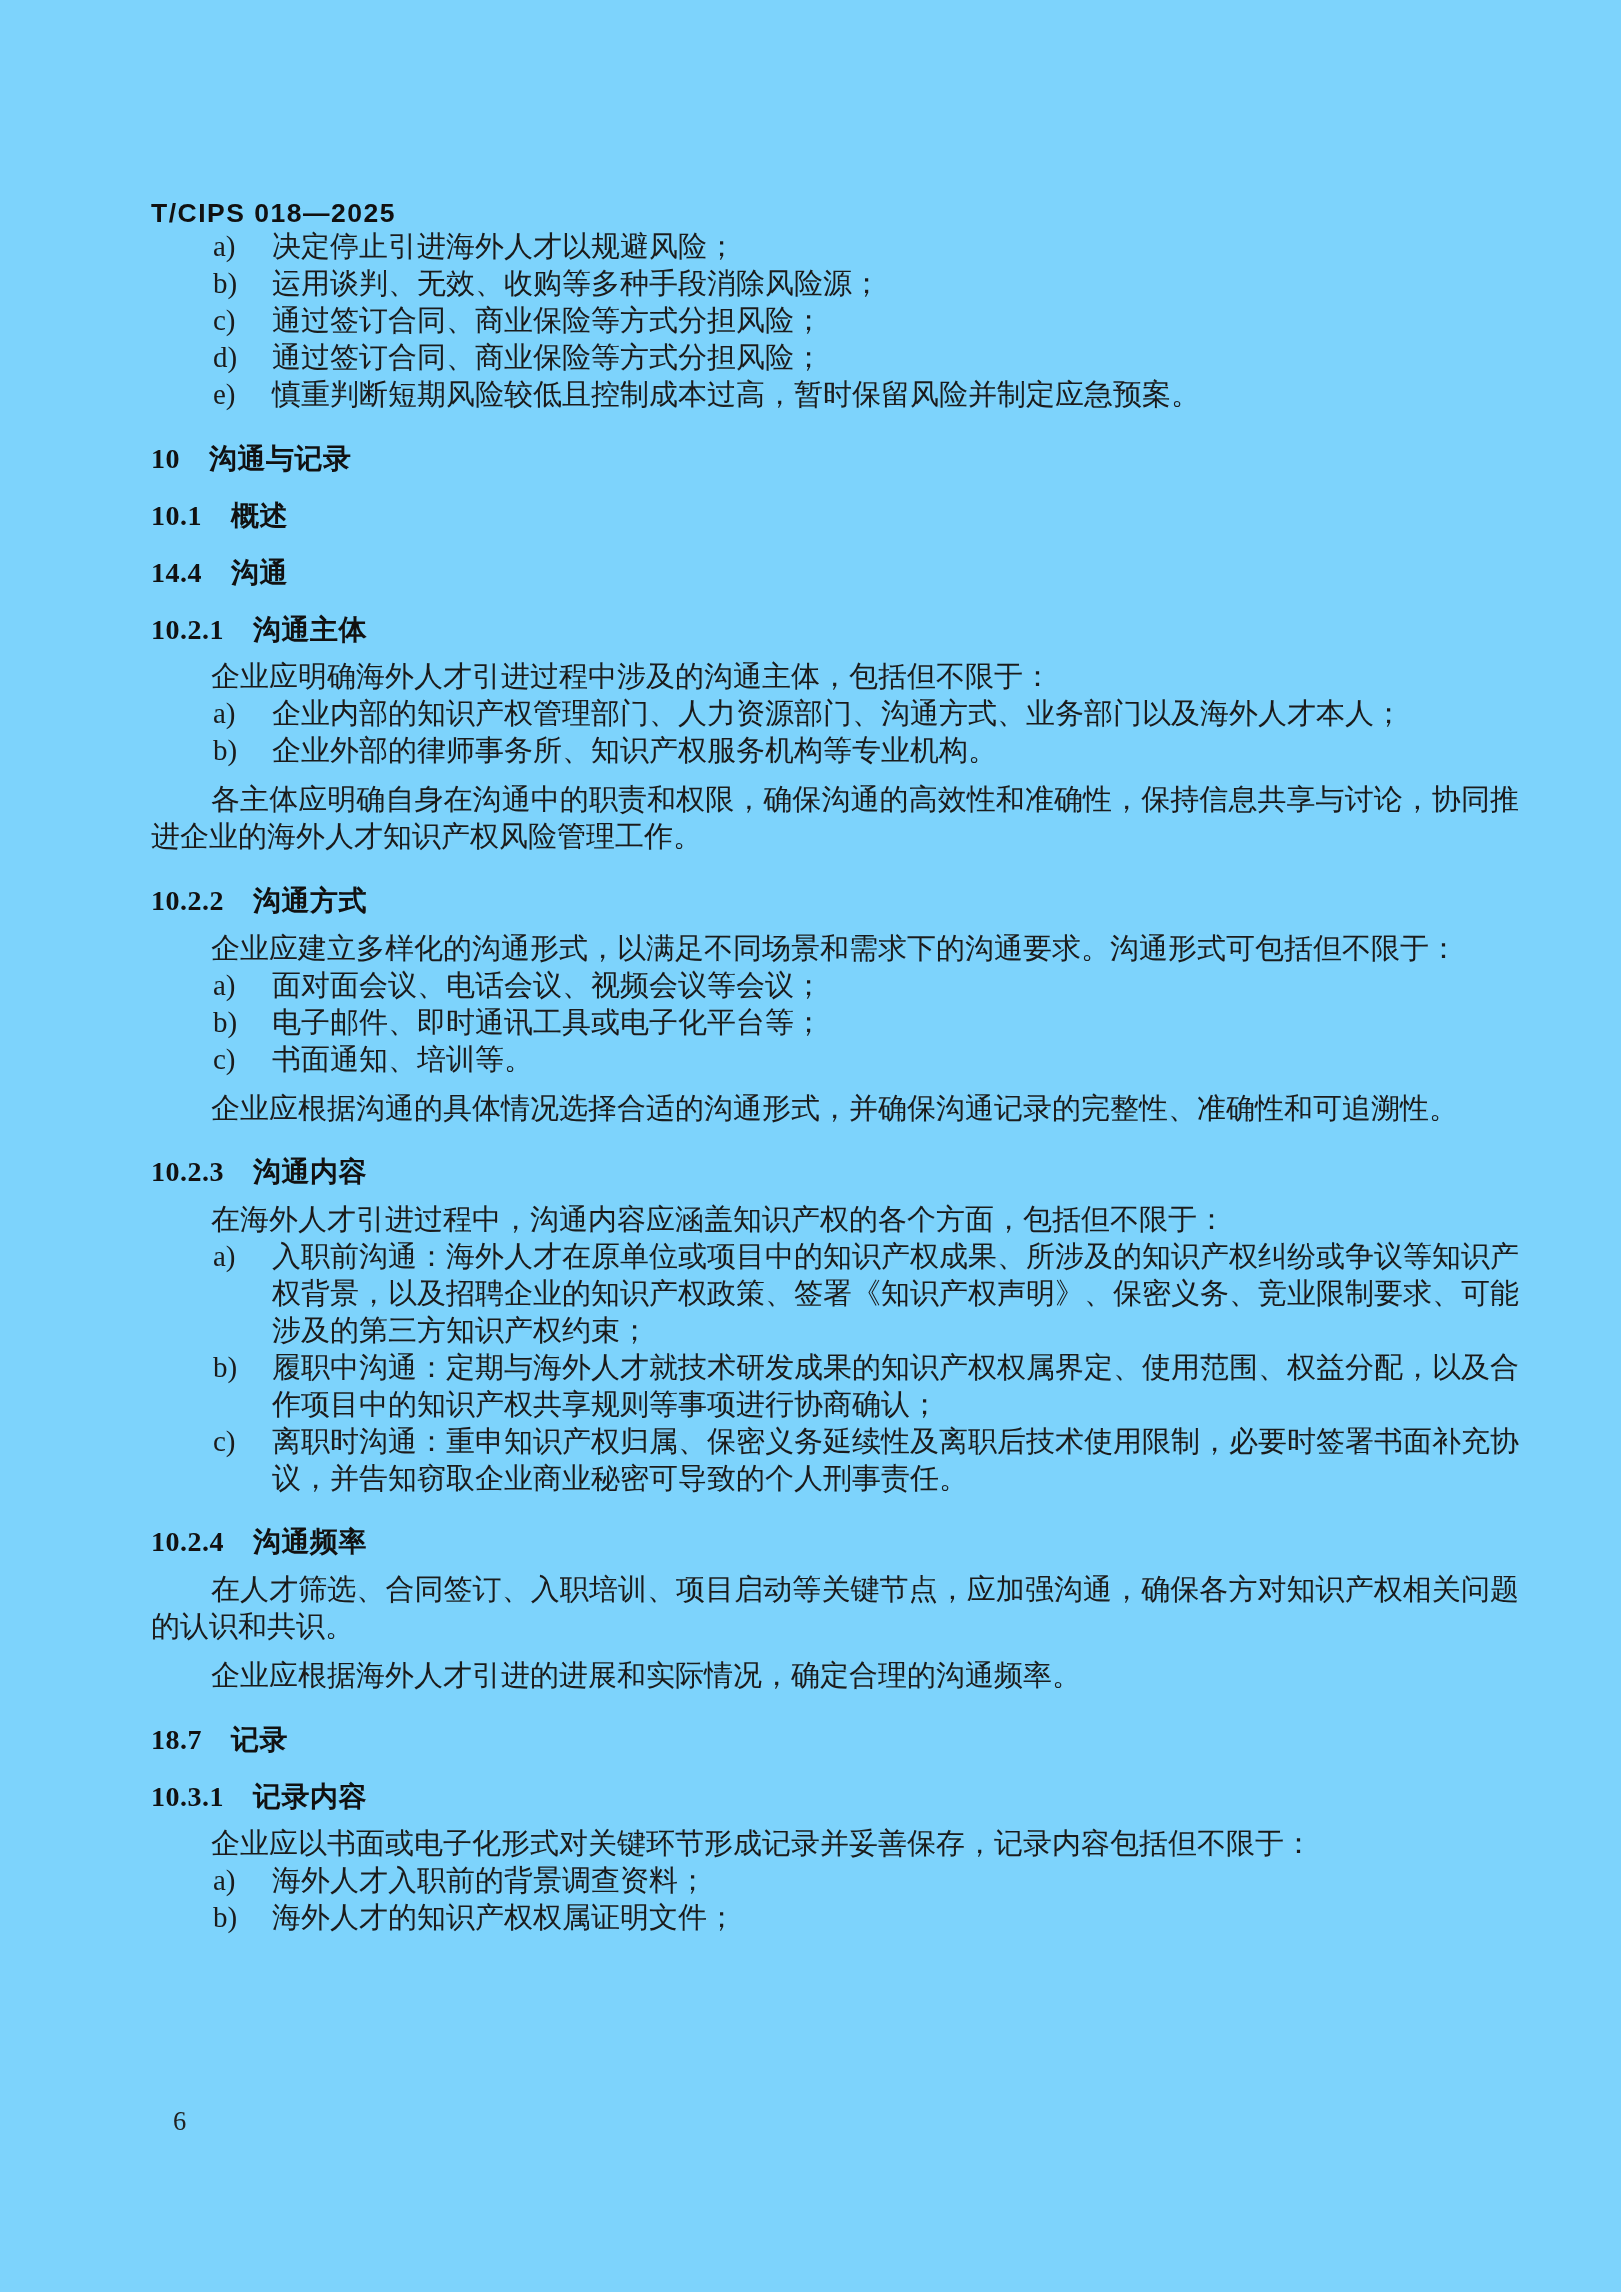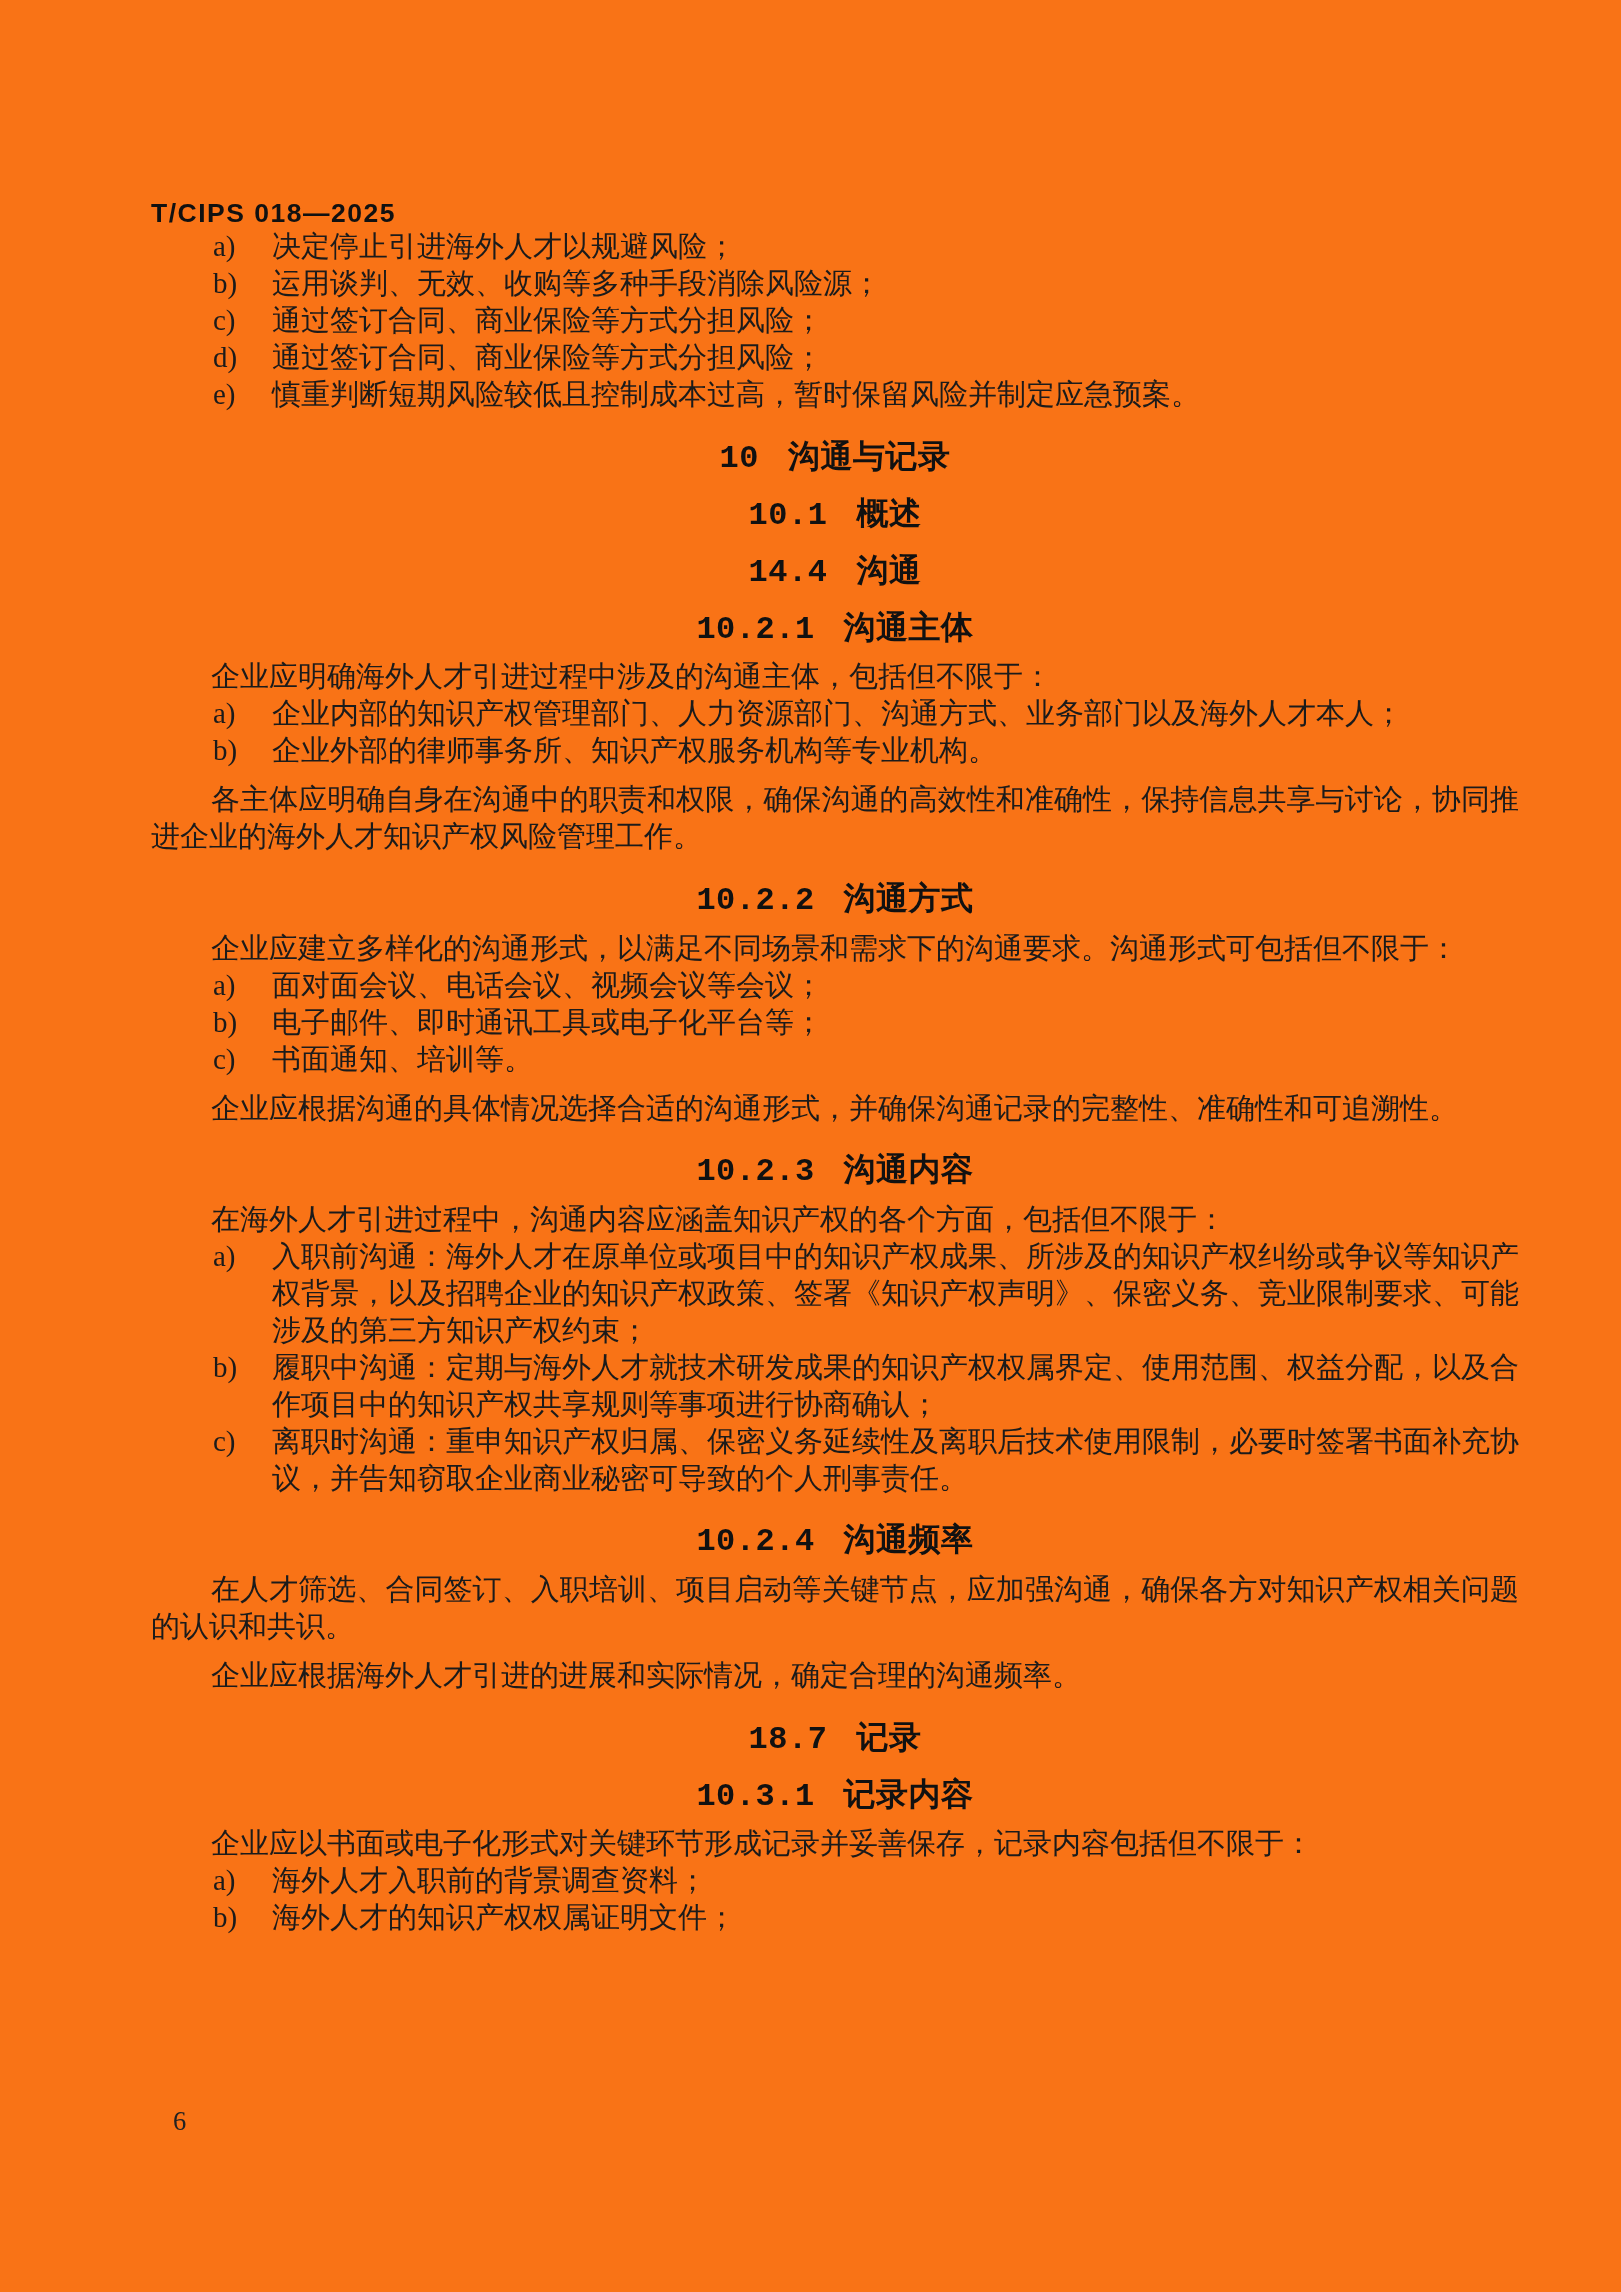--- a/index.html
+++ b/index.html
@@ -1,21 +1,21 @@
 <!DOCTYPE html>
 <html lang="zh"><head>
 <meta charset="utf-8">
 <style>
   html,body{margin:0;padding:0;background:#e8e8e8;}
   .page{
     position:relative;
     width:1621px;
     height:2293px;
     margin:0 auto;
-    background:#f97316;
+    background:#7dd3fc;
     color:#1b1b1b;
     overflow:hidden;
     font-family:"Liberation Serif","DejaVu Serif",serif;
     font-size:29px;
     line-height:37px;
   }
   .content{
     position:absolute;
     left:151px;
     top:199px;
@@ -36,27 +36,26 @@
     text-align:justify;
     text-justify:inter-ideograph;
   }
   .li-label{
     position:absolute;
     left:62px;
     top:0;
   }
   .heading{
     margin-top:25.5px;
-    font-family:Liberation Mono, monospace;
+    font-family:Liberation Serif, serif;
     font-weight:700;
-    font-size:32px;
+    font-size:28px;
     line-height:39px;
     color:#111;
     letter-spacing:0.5px;
-    text-align:center;
   }
   .heading + .heading{margin-top:18px;}
   .h-num{margin-right:29px;}
   .para{
     margin:9.8px 0 0 0;
     text-indent:60px;
     text-align:justify;
     text-justify:inter-ideograph;
   }
   .para + .para, .list + .para{margin-top:12px;}

